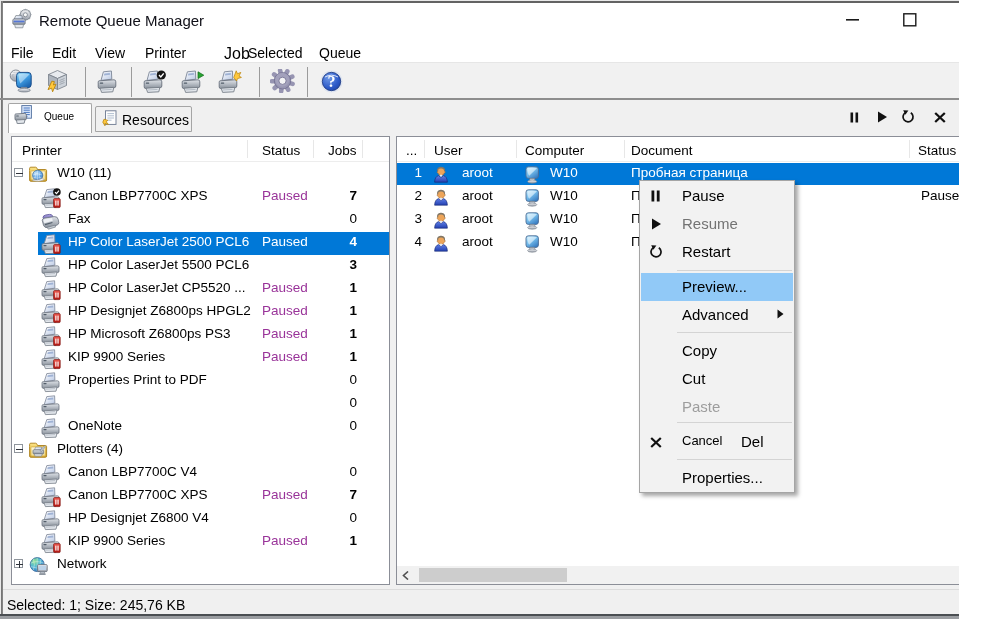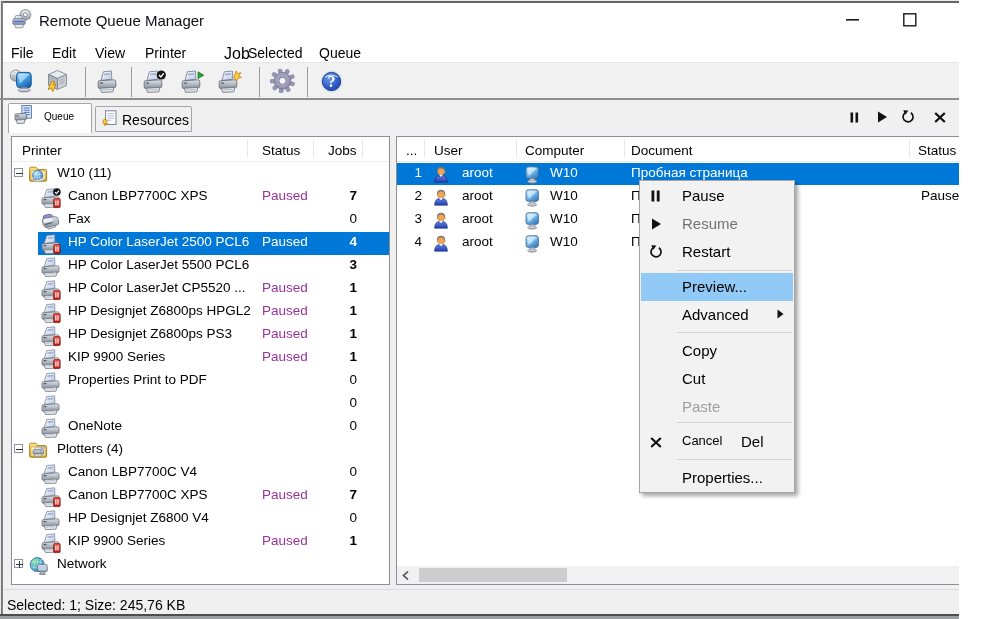--- a/index.html
+++ b/index.html
@@ -304,21 +304,21 @@
       <polygon points="4.2,9.6 6.8,1.6 14.6,0.8 14.9,8.2" fill="url(#gPaper)" stroke="#7d8797" stroke-width="0.8"></polygon>
       <polygon points="7.8,3.2 13.2,2.6 13.3,4.4 7.3,4.9" fill="#9fb2d4"></polygon>
       <path d="M2.6 9.8 L17.4 8.8 Q19 8.8 19 10.6 L19 14.2 Q19 15.4 17.6 15.6 L3.4 16.4 Q2 16.4 2 14.8 L2 11.2 Q2 9.9 2.6 9.8 Z" fill="url(#gPr)" stroke="#69717d" stroke-width="0.8"></path>
       <polygon points="4,15.8 17,15 16,19.2 5.4,19.6" fill="#e3e7ec" stroke="#767e88" stroke-width="0.8"></polygon>
       <path d="M5.4 17.2 L15 16.6" stroke="#aab2bc" stroke-width="0.7"></path>
       <rect x="3.4" y="11" width="3.2" height="1.2" rx="0.4" fill="#525d69"></rect>
       <rect x="13.6" y="10.6" width="6.6" height="9" rx="1" fill="url(#gRed)" stroke="#7e110d" stroke-width="0.7"></rect>
       <rect x="15.2" y="12.6" width="1.3" height="5" fill="#fff" opacity="0.9"></rect>
       <rect x="17.4" y="12.6" width="1.3" height="5" fill="#fff" opacity="0.9"></rect>
     </svg>
-    <div class="tx" style="left:68px;top:326px;font-size:13.5px;color:#000">HP Designjet Z6800ps PS3</div>
+    <div class="tx" style="left:68px;top:326px;font-size:13.5px;color:#000">HP Microsoft Z6800ps PS3</div>
     <div class="tx" style="left:262px;top:326px;font-size:13.5px;color:#993399">Paused</div>
     <div class="tx" style="left:300px;top:326px;width:57px;text-align:right;font-size:13.5px;font-weight:bold;color:#000">1</div>
     <svg style="position:absolute;left:40px;top:349px" width="22" height="21" viewBox="0 0 22 21">
       <polygon points="4.2,9.6 6.8,1.6 14.6,0.8 14.9,8.2" fill="url(#gPaper)" stroke="#7d8797" stroke-width="0.8"></polygon>
       <polygon points="7.8,3.2 13.2,2.6 13.3,4.4 7.3,4.9" fill="#9fb2d4"></polygon>
       <path d="M2.6 9.8 L17.4 8.8 Q19 8.8 19 10.6 L19 14.2 Q19 15.4 17.6 15.6 L3.4 16.4 Q2 16.4 2 14.8 L2 11.2 Q2 9.9 2.6 9.8 Z" fill="url(#gPr)" stroke="#69717d" stroke-width="0.8"></path>
       <polygon points="4,15.8 17,15 16,19.2 5.4,19.6" fill="#e3e7ec" stroke="#767e88" stroke-width="0.8"></polygon>
       <path d="M5.4 17.2 L15 16.6" stroke="#aab2bc" stroke-width="0.7"></path>
       <rect x="3.4" y="11" width="3.2" height="1.2" rx="0.4" fill="#525d69"></rect>
       <rect x="13.6" y="10.6" width="6.6" height="9" rx="1" fill="url(#gRed)" stroke="#7e110d" stroke-width="0.7"></rect>

